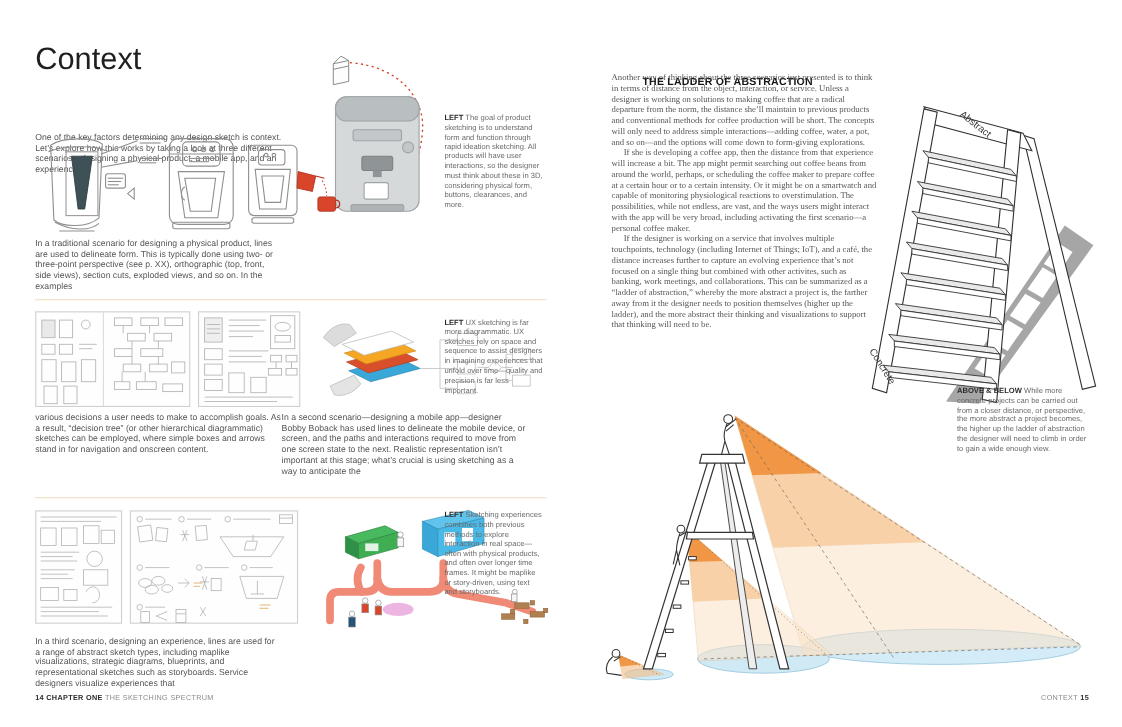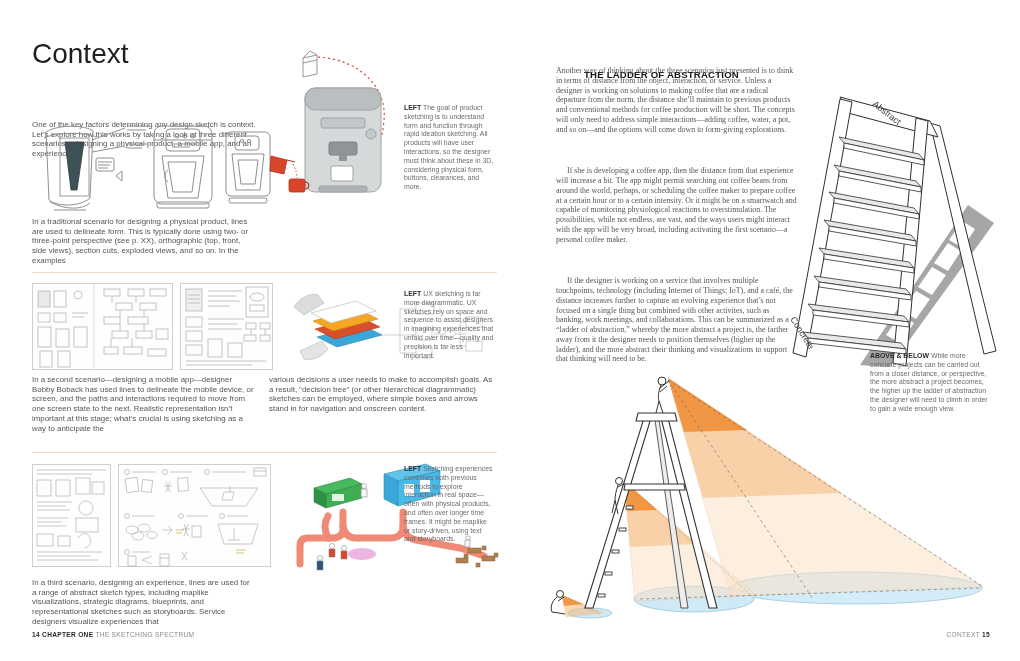--- a/index.html
+++ b/index.html
@@ -2,29 +2,29 @@
 <html><head>
 <meta charset="utf-8">
 <style>
   html,body{margin:0;padding:0;background:#ffffff;}
   .spread{position:relative;width:1020px;height:661px;background:#fff;overflow:hidden;
           font-family:"Liberation Sans","DejaVu Sans",sans-serif;color:#4e4e4e;}
   .abs{position:absolute;}
   .page-title{font-size:28px;font-weight:300;color:#1f1f1f;letter-spacing:0;}
   .body-txt{font-size:7.9px;line-height:9.7px;color:#555;}
   .intro{width:236px;margin-top:44px;}
-  .cols{display:flex;gap:13px;}
+  .cols{display:flex;}
   .col{width:224px;}
   .caption{width:90px;font-size:6.9px;line-height:8.8px;color:#6b6b6b;}
   .caption b{color:#2b2b2b;font-weight:700;}
   .divider{height:1px;background:#f3ddc2;width:465px;}
   .rp-head{font-size:9.6px;font-weight:700;color:#141414;letter-spacing:.2px;}
   .rp-col{width:241px;font-size:7.9px;line-height:9.75px;color:#555;font-family:Liberation Serif, serif;}
   .rp-col p{margin:0;}
-  .rp-col p.ind{text-indent:11px;margin-top:32px;}
+  .rp-col p.ind{text-indent:11px;}
   .footer{font-size:6.6px;color:#8a8a8a;letter-spacing:.3px;}
   .footer b{color:#2b2b2b;font-weight:700;}
   svg{display:block;overflow:visible;}
   svg text{font-family:"Liberation Sans","DejaVu Sans",sans-serif;}
 </style>
 </head>
 <body>
 
 <div class="spread">
 
@@ -191,22 +191,22 @@
         <path d="M434,39 L428,39 L428,51 M428,51 L428,63 L434,63"></path>
       </g>
     </g>
   </svg>
 
   <div class="abs caption" style="left:404px;top:290px;">
     <b>LEFT</b><span> UX sketching is far more diagrammatic. UX sketches rely on space and sequence to assist designers in imagining experiences that unfold over time—quality and precision is far less important.</span>
   </div>
 
   <div class="abs cols" style="left:32px;top:375px;">
+    <div class="col body-txt">various decisions a user needs to make to accomplish goals. As a result, “decision tree” (or other hierarchical diagrammatic) sketches can be employed, where simple boxes and arrows stand in for navigation and onscreen content.</div>
     <div class="col body-txt">In a second scenario—designing a mobile app—designer Bobby Boback has used lines to delineate the mobile device, or screen, and the paths and interactions required to move from one screen state to the next. Realistic representation isn’t important at this stage; what’s crucial is using sketching as a way to anticipate the</div>
-    <div class="col body-txt">various decisions a user needs to make to accomplish goals. As a result, “decision tree” (or other hierarchical diagrammatic) sketches can be employed, where simple boxes and arrows stand in for navigation and onscreen content.</div>
   </div>
 
   <div class="abs divider" style="left:32px;top:452px;"></div>
 
   <svg class="abs" style="left:32px;top:460px;" width="465" height="112" viewBox="0 0 465 112">
     <rect x="0.5" y="4.5" width="78" height="102" fill="#fefefe" stroke="#cfcfcf"></rect>
     <g stroke="#b0b0b0" fill="none" stroke-width="0.7">
       <line x1="5" y1="10" x2="74" y2="10"></line>
         <line x1="5" y1="14" x2="60" y2="14"></line>
       <rect x="5" y="20" width="14" height="16"></rect>

